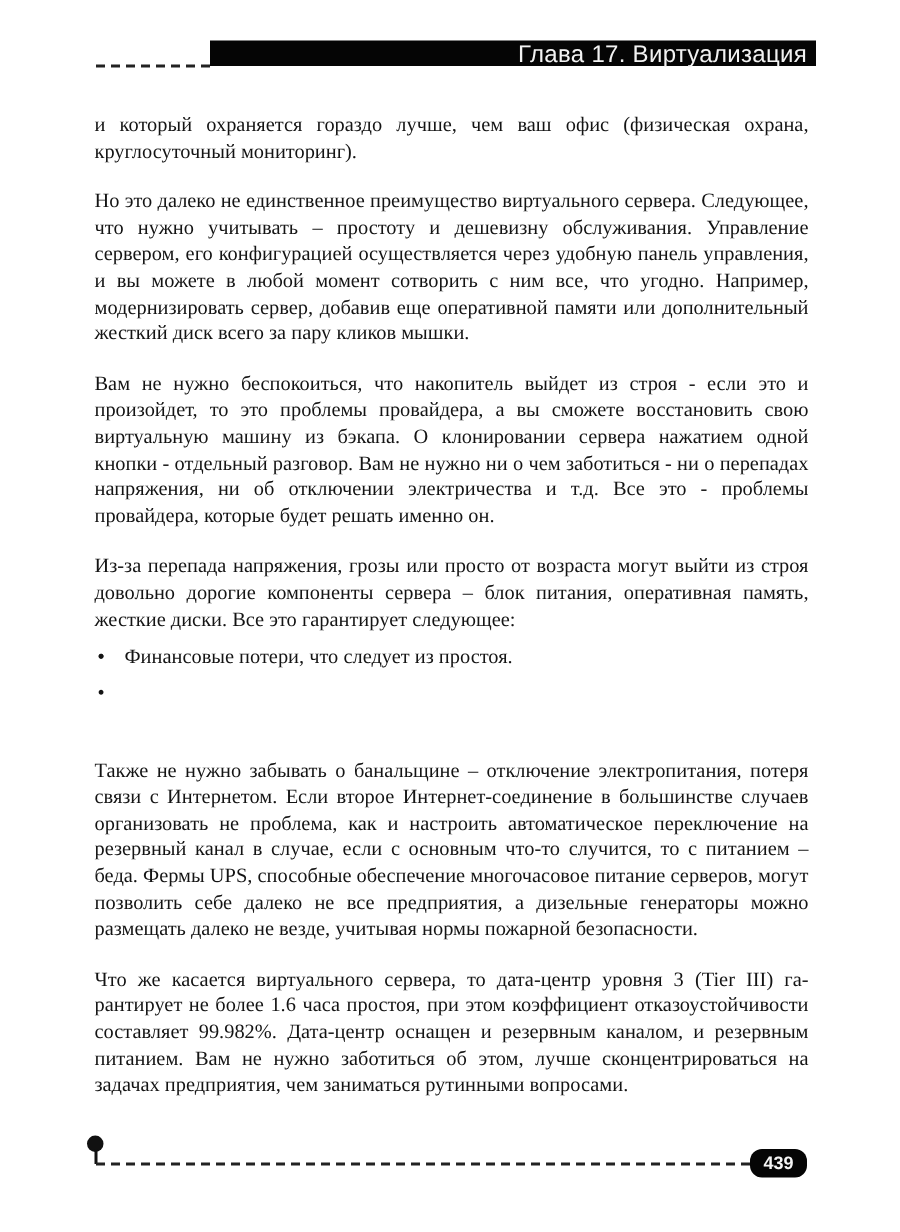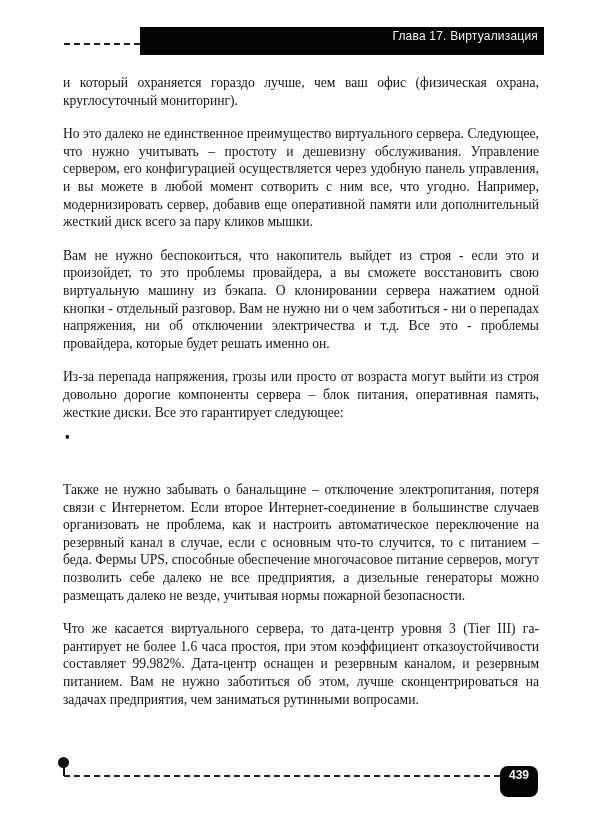--- a/index.html
+++ b/index.html
@@ -21,25 +21,25 @@
       top: 43px;
       width: 76px;
       height: 0;
       border-top: 2px dashed #222;
     }
     .header-bar {
       position: absolute;
       left: 140px;
       top: 27px;
       width: 404px;
-      height: 28px;
+      height: 17px;
       background: #050505;
       color: #f2f2f2;
       font-family: "Liberation Sans", "DejaVu Sans", sans-serif;
-      font-size: 12px;
+      font-size: 16px;
       line-height: 19px;
       text-align: right;
       padding-right: 6px;
       box-sizing: border-box;
       letter-spacing: 0.2px;
     }
     .content {
       position: absolute;
       left: 63px;
       top: 58px;
@@ -93,21 +93,21 @@
       top: 775px;
       width: 436px;
       height: 0;
       border-top: 2px dashed #222;
     }
     .page-number {
       position: absolute;
       left: 500px;
       top: 766px;
       width: 38px;
-      height: 31px;
+      height: 19px;
       border-radius: 8px;
       background: #050505;
       color: #f5f5f5;
       font-family: "Liberation Sans", "DejaVu Sans", sans-serif;
       font-size: 12px;
       font-weight: bold;
       line-height: 19px;
       text-align: center;
     }
   </style>
@@ -124,20 +124,21 @@
   <p>Но это далеко не единственное преимущество виртуального сервера. Следу­ющее, что нужно учитывать – простоту и дешевизну обслуживания. Управ­ление сервером, его конфигурацией осуществляется через удобную панель управления, и вы можете в любой момент сотворить с ним все, что угодно. Например, модернизировать сервер, добавив еще оперативной памяти или дополнительный жесткий диск всего за пару кликов мышки.</p>
   <p>Вам не нужно беспокоиться, что накопитель выйдет из строя - если это и произойдет, то это проблемы провайдера, а вы сможете восстановить свою виртуальную машину из бэкапа. О клонировании сервера нажатием одной кнопки - отдельный разговор. Вам не нужно ни о чем заботиться - ни о пере­падах напряжения, ни об отключении электричества и т.д. Все это - пробле­мы провайдера, которые будет решать именно он.</p>
   <p>Из-за перепада напряжения, грозы или просто от возраста могут выйти из строя довольно дорогие компоненты сервера – блок питания, оперативная память, жесткие диски. Все это гарантирует следующее:</p>
 
   <ul>
     <li>
       <span class="bullet">•</span>
     </li>
     <li>
       <span class="bullet">•</span>
+      <span>Финансовые потери, что следует из простоя.</span>
     </li>
     <li>
       <span class="bullet">•</span>
     </li>
   </ul>
 
   <div class="spacer"></div>
 
   <p>Также не нужно забывать о банальщине – отключение электропитания, по­теря связи с Интернетом. Если второе Интернет-соединение в большинстве случаев организовать не проблема, как и настроить автоматическое пере­ключение на резервный канал в случае, если с основным что-то случится, то с питанием – беда. Фермы UPS, способные обеспечение многочасовое пита­ние серверов, могут позволить себе далеко не все предприятия, а дизельные генераторы можно размещать далеко не везде, учитывая нормы пожарной безопасности.</p>
   <p>Что же касается виртуального сервера, то дата-центр уровня 3 (Tier III) га­рантирует не более 1.6 часа простоя, при этом коэффициент отказоустой­чивости составляет 99.982%. Дата-центр оснащен и резервным каналом, и резервным питанием. Вам не нужно заботиться об этом, лучше сконцентри­роваться на задачах предприятия, чем заниматься рутинными вопросами.</p>

